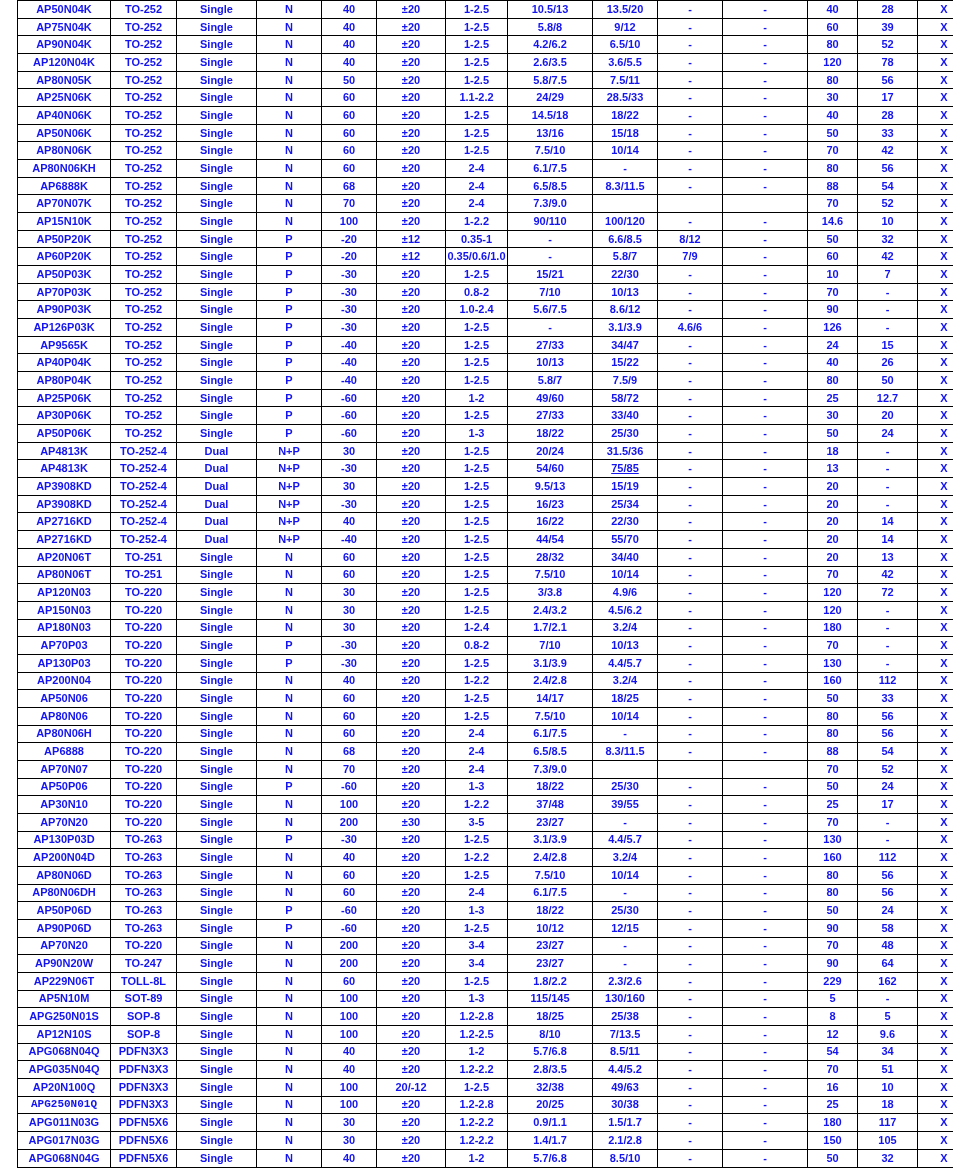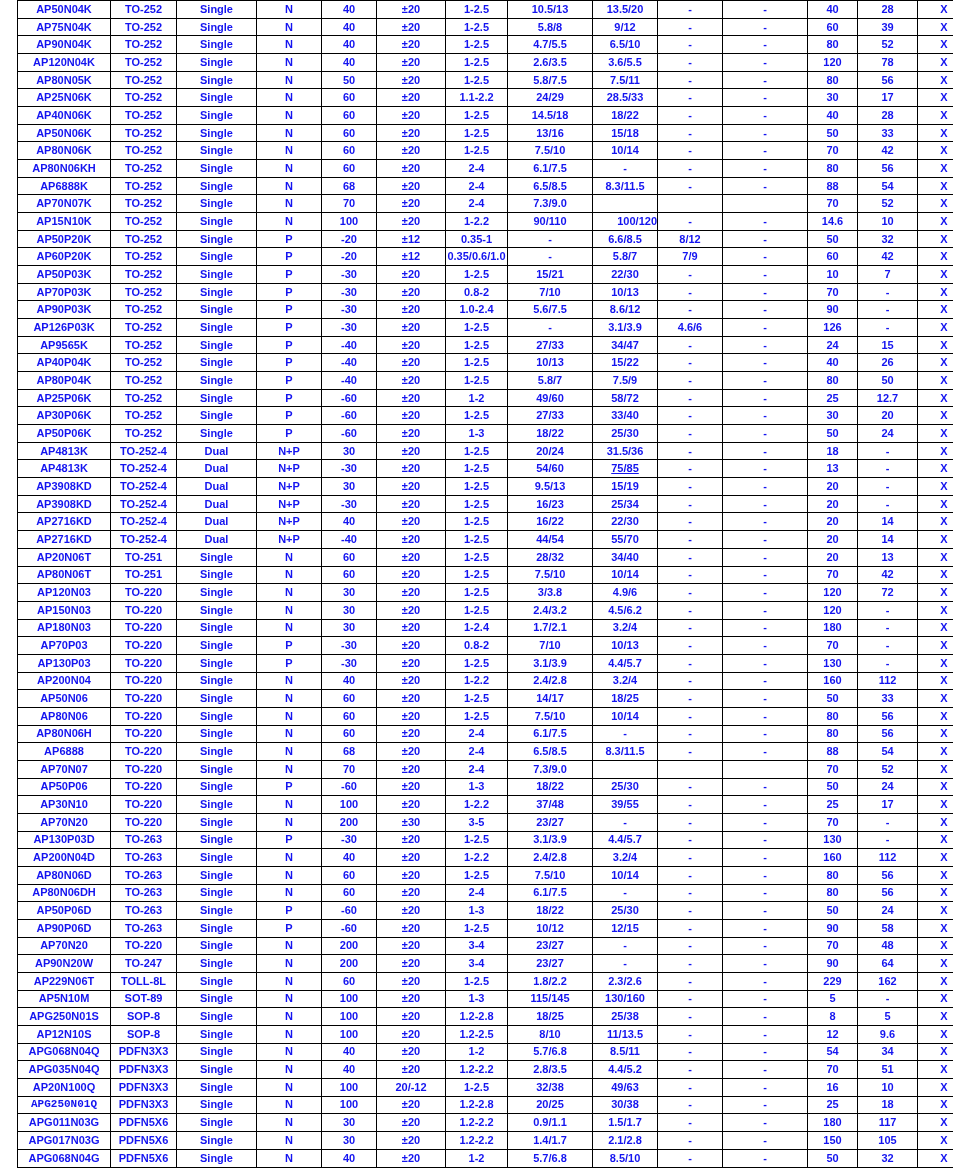--- a/index.html
+++ b/index.html
@@ -89,21 +89,21 @@
           <td style="color: rgb(20, 20, 240); border-color: rgb(0, 0, 0);">X</td>
         </tr>
         <tr>
           <td style="color: rgb(20, 20, 240); border-color: rgb(0, 0, 0);">AP90N04K</td>
           <td style="color: rgb(20, 20, 240); border-color: rgb(0, 0, 0);">TO-252</td>
           <td style="color: rgb(20, 20, 240); border-color: rgb(0, 0, 0);">Single</td>
           <td style="color: rgb(20, 20, 240); border-color: rgb(0, 0, 0);">N</td>
           <td style="color: rgb(20, 20, 240); border-color: rgb(0, 0, 0);">40</td>
           <td style="color: rgb(20, 20, 240); border-color: rgb(0, 0, 0);">±20</td>
           <td style="color: rgb(20, 20, 240); border-color: rgb(0, 0, 0);">1-2.5</td>
-          <td style="color: rgb(20, 20, 240); border-color: rgb(0, 0, 0);">4.7/5.5</td>
+          <td style="color: rgb(20, 20, 240); border-color: rgb(0, 0, 0);">4.2/6.2</td>
           <td style="color: rgb(20, 20, 240); border-color: rgb(0, 0, 0);">6.5/10</td>
           <td style="color: rgb(20, 20, 240); border-color: rgb(0, 0, 0);">-</td>
           <td style="color: rgb(20, 20, 240); border-color: rgb(0, 0, 0);">-</td>
           <td style="color: rgb(20, 20, 240); border-color: rgb(0, 0, 0);">80</td>
           <td style="color: rgb(20, 20, 240); border-color: rgb(0, 0, 0);">52</td>
           <td style="color: rgb(20, 20, 240); border-color: rgb(0, 0, 0);">X</td>
         </tr>
         <tr>
           <td style="color: rgb(20, 20, 240); border-color: rgb(0, 0, 0);">AP120N04K</td>
           <td style="color: rgb(20, 20, 240); border-color: rgb(0, 0, 0);">TO-252</td>
@@ -250,21 +250,21 @@
         </tr>
         <tr>
           <td style="color: rgb(20, 20, 240); border-color: rgb(0, 0, 0);">AP15N10K</td>
           <td style="color: rgb(20, 20, 240); border-color: rgb(0, 0, 0);">TO-252</td>
           <td style="color: rgb(20, 20, 240); border-color: rgb(0, 0, 0);">Single</td>
           <td style="color: rgb(20, 20, 240); border-color: rgb(0, 0, 0);">N</td>
           <td style="color: rgb(20, 20, 240); border-color: rgb(0, 0, 0);">100</td>
           <td style="color: rgb(20, 20, 240); border-color: rgb(0, 0, 0);">±20</td>
           <td style="color: rgb(20, 20, 240); border-color: rgb(0, 0, 0);">1-2.2</td>
           <td style="color: rgb(20, 20, 240); border-color: rgb(0, 0, 0);">90/110</td>
-          <td style="color: rgb(20, 20, 240); border-color: rgb(0, 0, 0); text-align: right;">100/120</td>
+          <td style="color: rgb(20, 20, 240); border-color: rgb(0, 0, 0);">100/120</td>
           <td style="color: rgb(20, 20, 240); border-color: rgb(0, 0, 0);">-</td>
           <td style="color: rgb(20, 20, 240); border-color: rgb(0, 0, 0);">-</td>
           <td style="color: rgb(20, 20, 240); border-color: rgb(0, 0, 0);">14.6</td>
           <td style="color: rgb(20, 20, 240); border-color: rgb(0, 0, 0);">10</td>
           <td style="color: rgb(20, 20, 240); border-color: rgb(0, 0, 0);">X</td>
         </tr>
         <tr>
           <td style="color: rgb(20, 20, 240); border-color: rgb(0, 0, 0);">AP50P20K</td>
           <td style="color: rgb(20, 20, 240); border-color: rgb(0, 0, 0);">TO-252</td>
           <td style="color: rgb(20, 20, 240); border-color: rgb(0, 0, 0);">Single</td>
@@ -986,21 +986,21 @@
         </tr>
         <tr>
           <td style="color: rgb(20, 20, 240); border-color: rgb(0, 0, 0);">AP12N10S</td>
           <td style="color: rgb(20, 20, 240); border-color: rgb(0, 0, 0);">SOP-8</td>
           <td style="color: rgb(20, 20, 240); border-color: rgb(0, 0, 0);">Single</td>
           <td style="color: rgb(20, 20, 240); border-color: rgb(0, 0, 0);">N</td>
           <td style="color: rgb(20, 20, 240); border-color: rgb(0, 0, 0);">100</td>
           <td style="color: rgb(20, 20, 240); border-color: rgb(0, 0, 0);">±20</td>
           <td style="color: rgb(20, 20, 240); border-color: rgb(0, 0, 0);">1.2-2.5</td>
           <td style="color: rgb(20, 20, 240); border-color: rgb(0, 0, 0);">8/10</td>
-          <td style="color: rgb(20, 20, 240); border-color: rgb(0, 0, 0);">11/13.5</td>
+          <td style="color: rgb(20, 20, 240); border-color: rgb(0, 0, 0);">7/13.5</td>
           <td style="color: rgb(20, 20, 240); border-color: rgb(0, 0, 0);">-</td>
           <td style="color: rgb(20, 20, 240); border-color: rgb(0, 0, 0);">-</td>
           <td style="color: rgb(20, 20, 240); border-color: rgb(0, 0, 0);">12</td>
           <td style="color: rgb(20, 20, 240); border-color: rgb(0, 0, 0);">9.6</td>
           <td style="color: rgb(20, 20, 240); border-color: rgb(0, 0, 0);">X</td>
         </tr>
         <tr>
           <td style="color: rgb(20, 20, 240); border-color: rgb(0, 0, 0);">APG068N04Q</td>
           <td style="color: rgb(20, 20, 240); border-color: rgb(0, 0, 0);">PDFN3X3</td>
           <td style="color: rgb(20, 20, 240); border-color: rgb(0, 0, 0);">Single</td>

